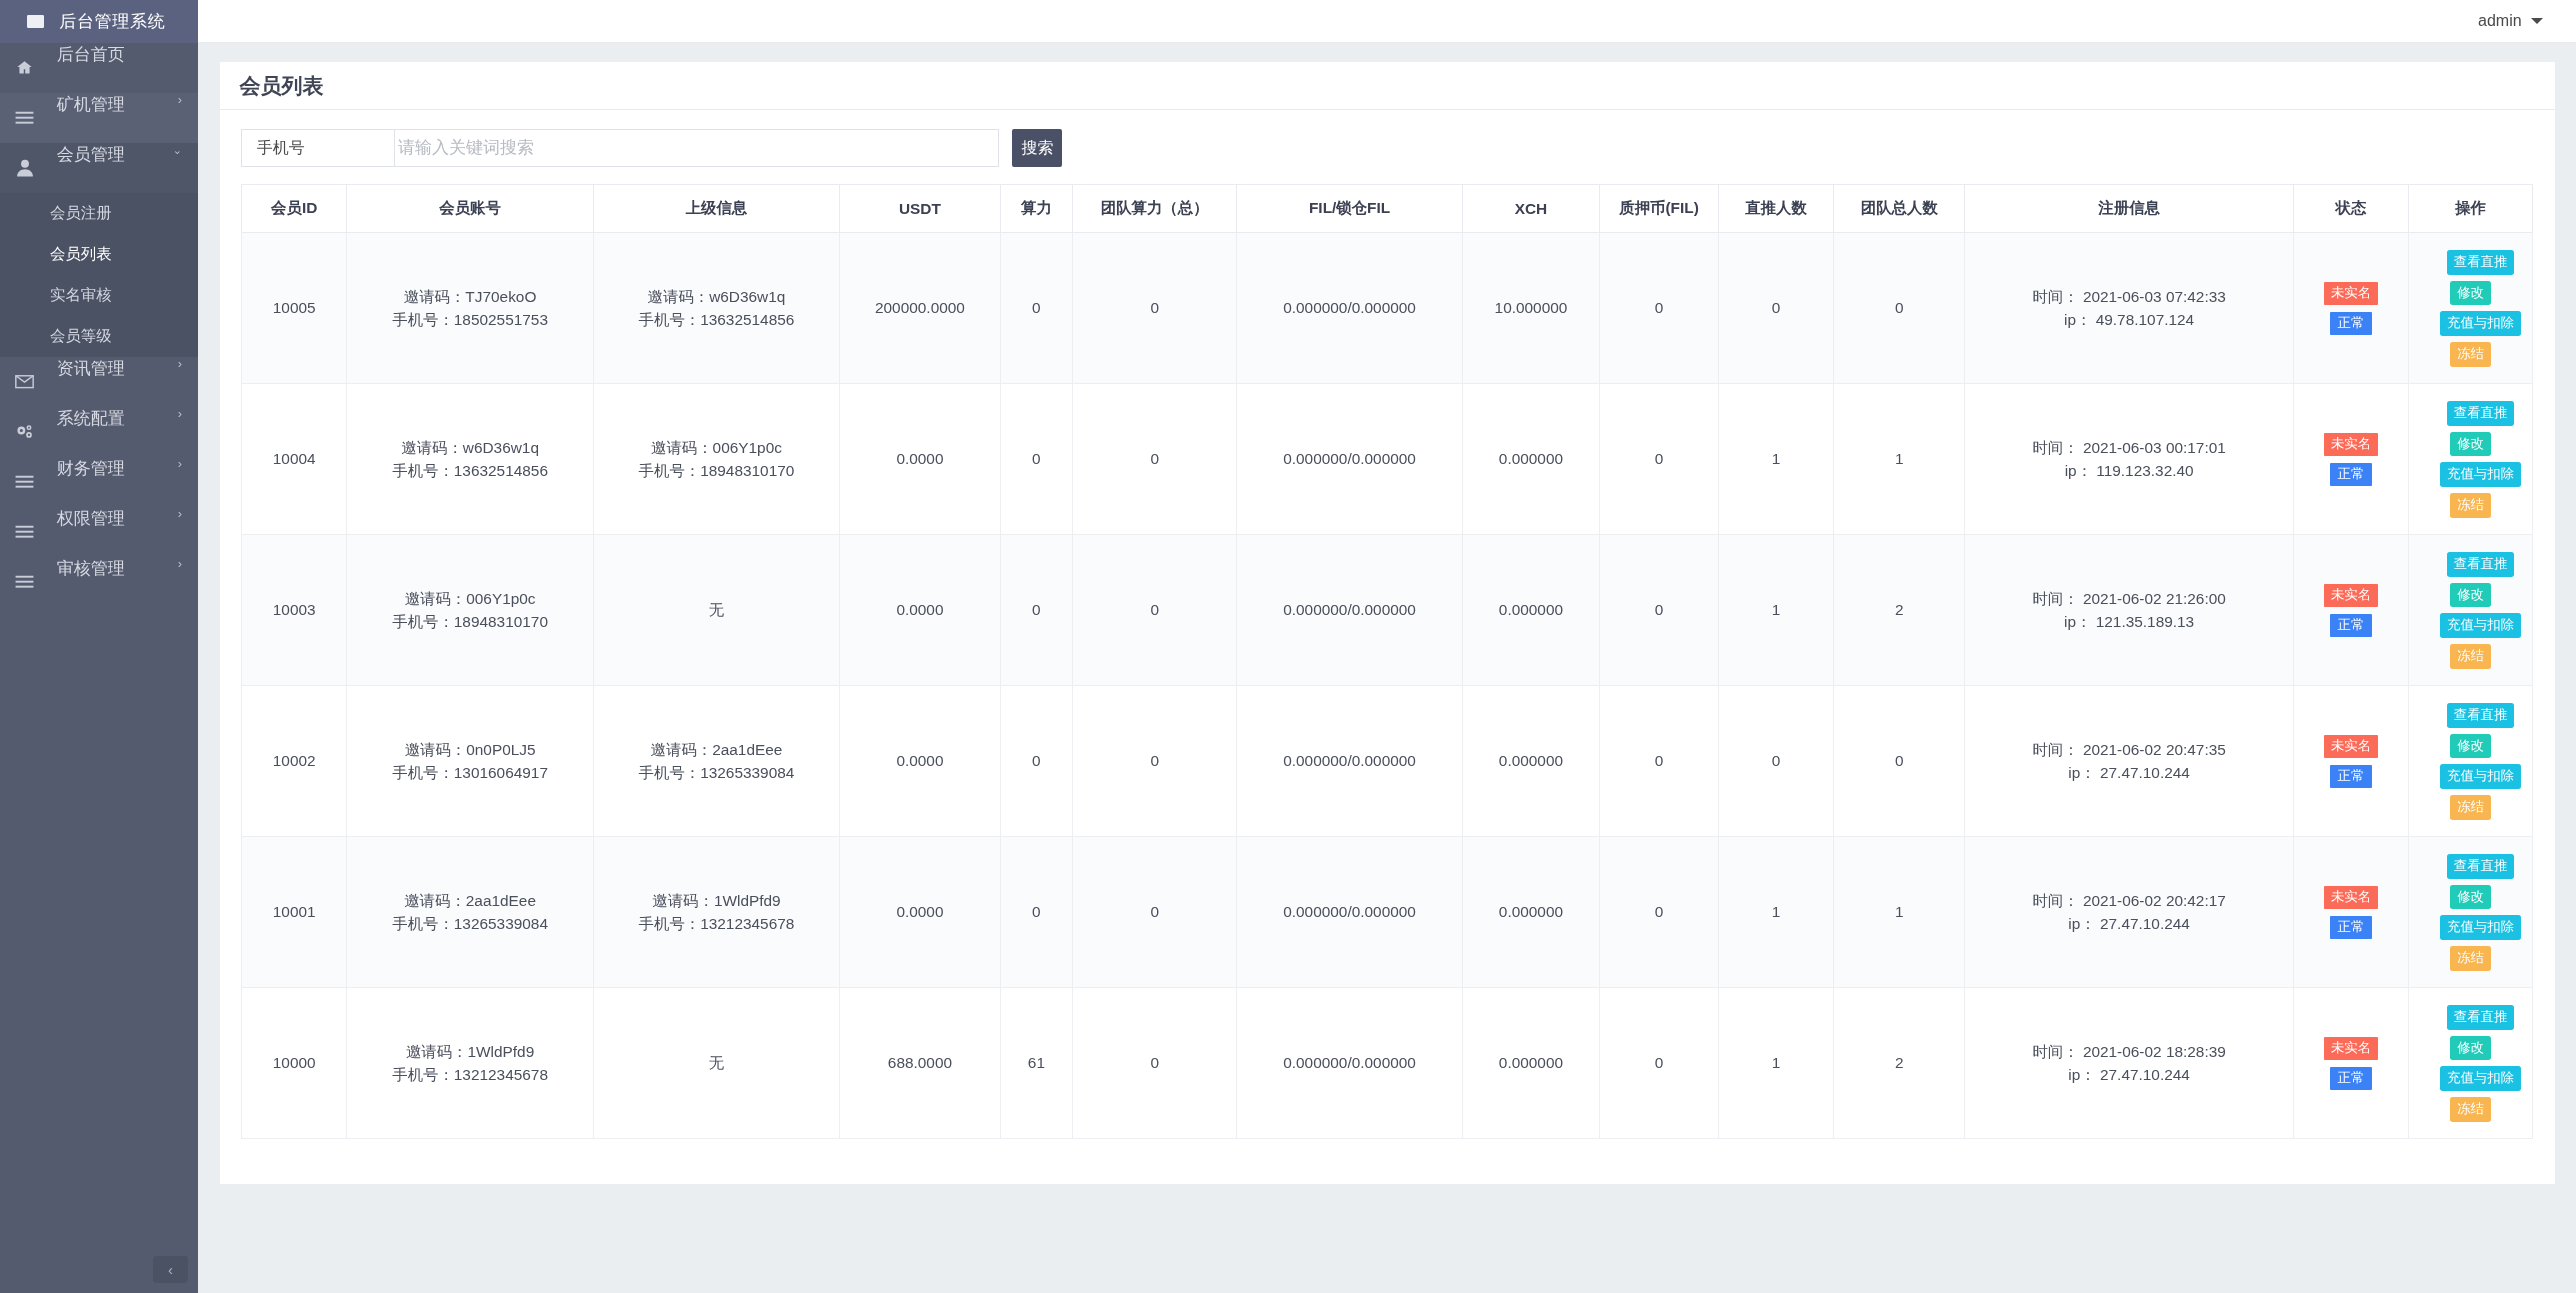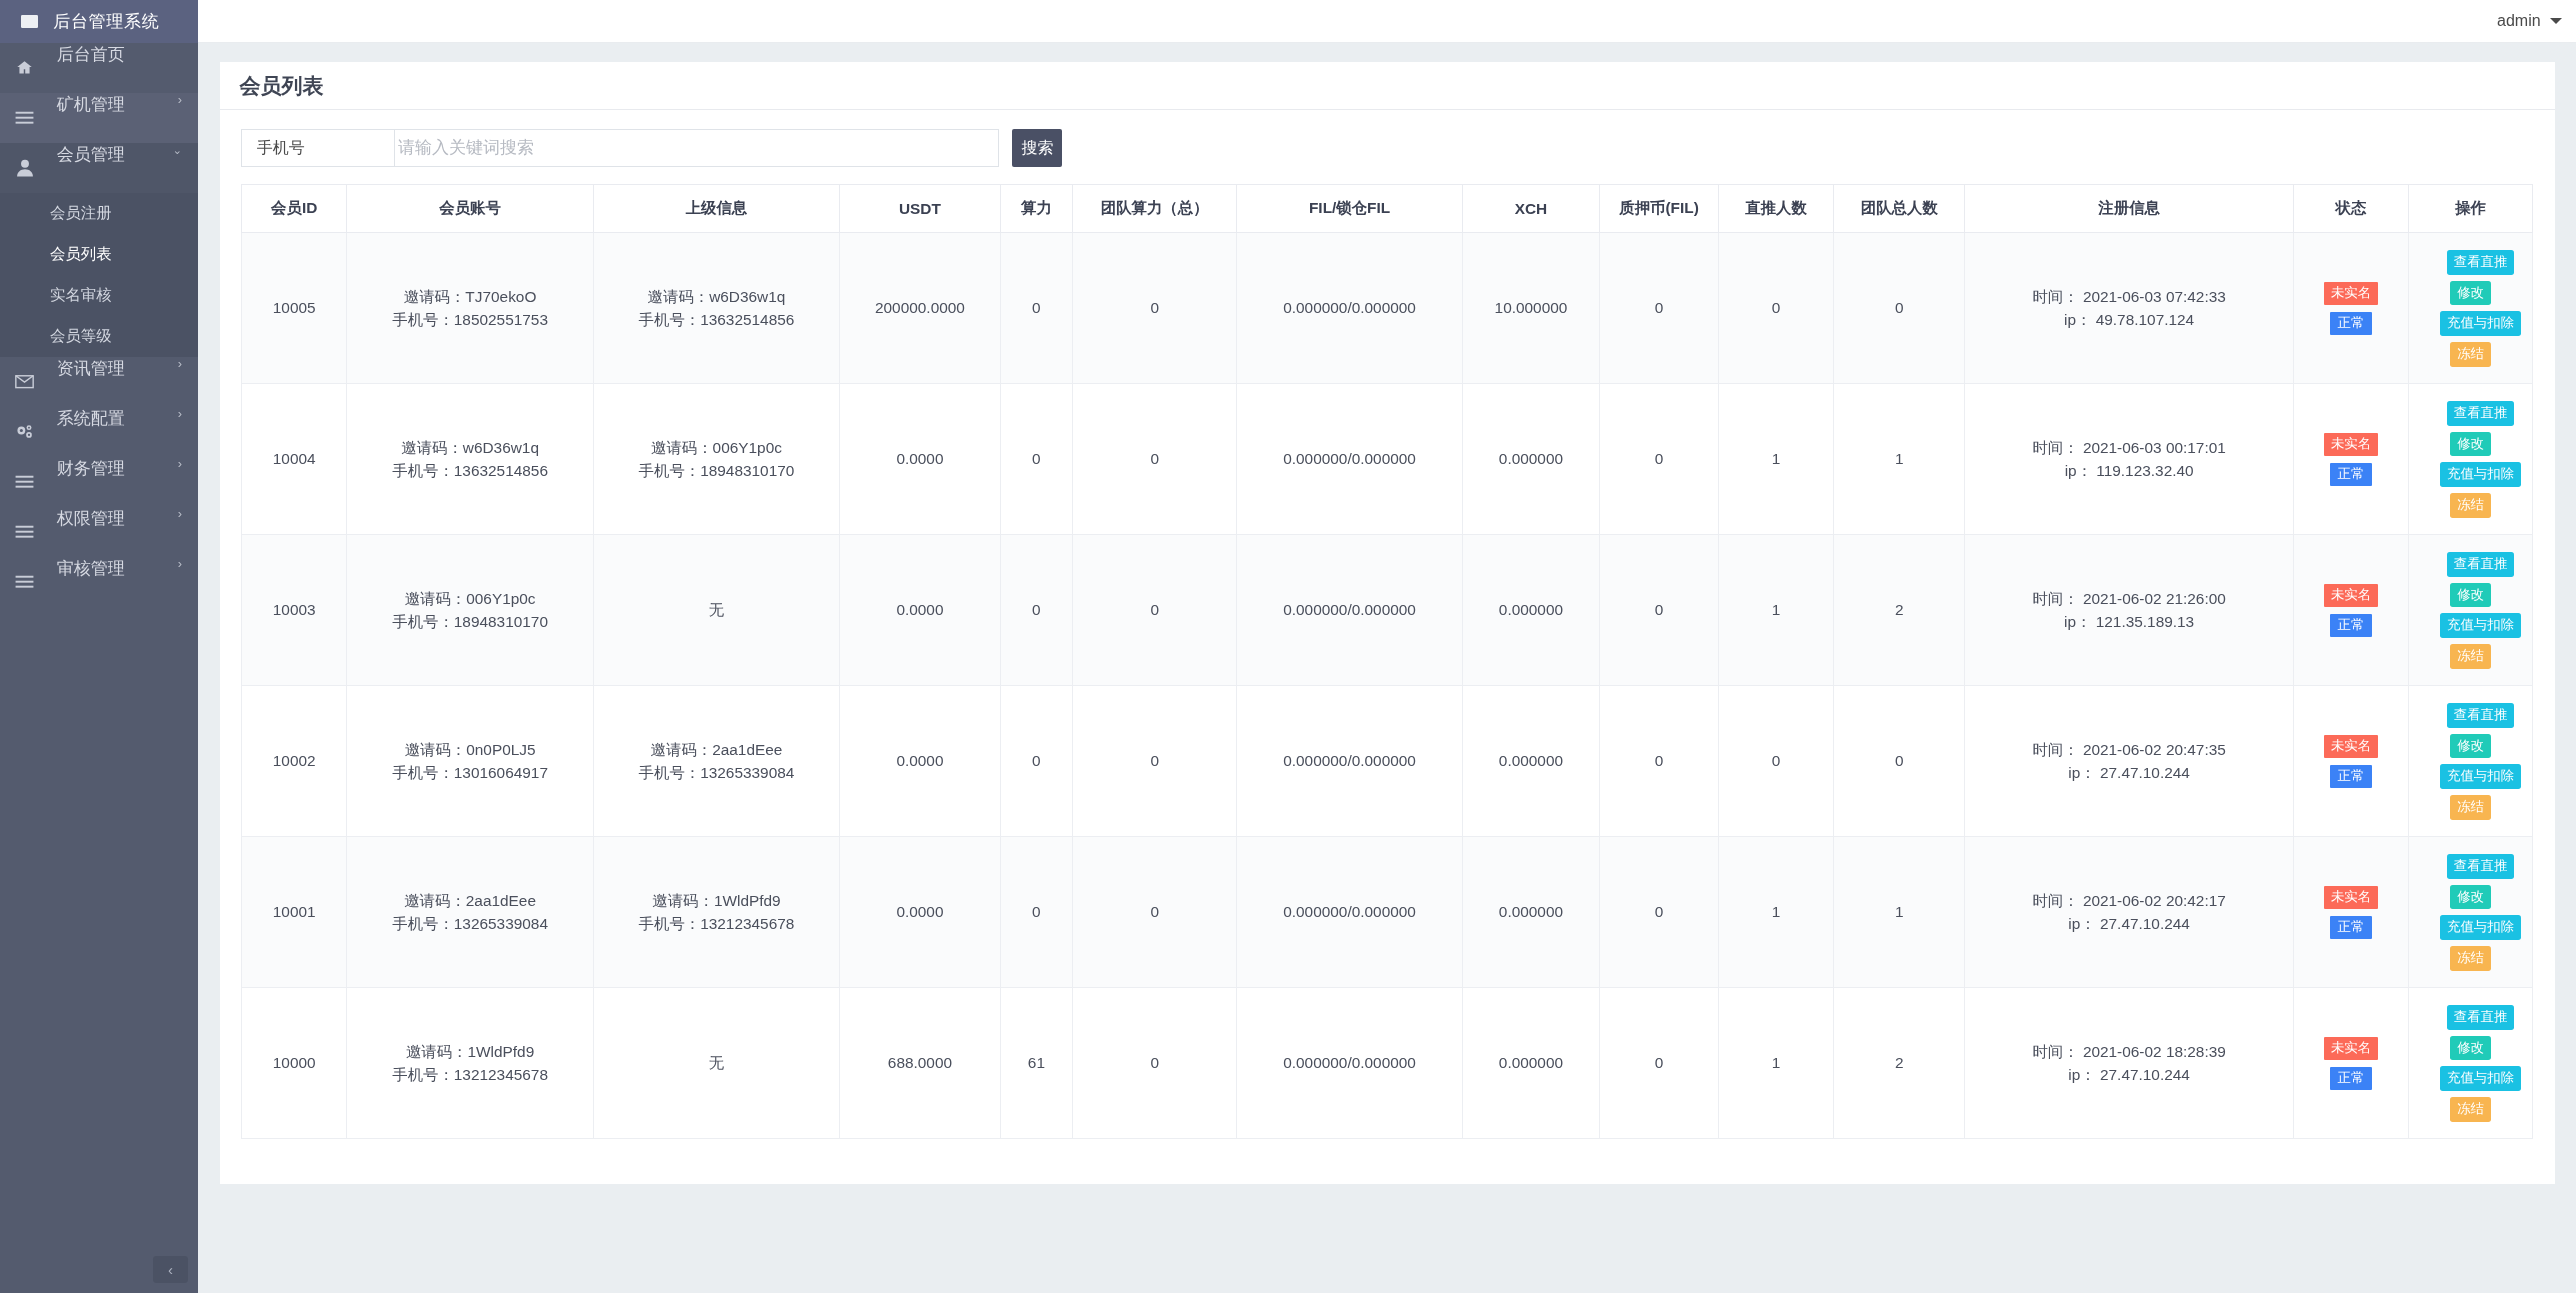--- a/index.html
+++ b/index.html
@@ -12,21 +12,21 @@
   }
   .app { display:flex; width:2576px; height:1293px; }
 
   
   .sidebar {
     width:198px; min-width:198px; height:1293px;
     background:#545b6e; position:relative;
   }
   .logo-bar {
     height:43px; background:#5b6280;
-    display:flex; align-items:center; padding-left:21px; gap:14.8px;
+    display:flex; align-items:center; padding-left:27px; gap:14.8px;
   }
   .logo-glyph {
     width:17.4px; height:13.4px; background:#eef0f4; border-radius:1.3px; display:block;
   }
   .logo-text { color:#ffffff; font-size:17px; letter-spacing:0.7px; }
 
   .nav { width:100%; }
   .nav-item {
     height:50px; display:flex; 
     padding-left:14.8px; padding-right:16px; gap:22px;
@@ -53,21 +53,21 @@
     position:absolute; left:153px; top:1256px;
     width:35px; height:27px; background:#4b5264; border-radius:3.4px;
     display:flex; align-items:center; justify-content:center;
     color:#aeb4c2; font-size:14.8px; cursor:pointer;
   }
 
   
   .main { flex:1; height:1293px; display:flex; flex-direction:column; min-width:0; }
   .topbar {
     height:43px; background:#ffffff; border-bottom:0.7px solid #e9ecef;
-    display:flex; align-items:center; justify-content:flex-end; padding-right:14px;
+    display:flex; align-items:center; justify-content:flex-end; padding-right:33px;
   }
   .admin-box { display:flex; align-items:center; gap:9.4px; cursor:pointer; }
   .admin-name { font-size:16px; color:#4a4a4a; }
   .caret { width:0;height:0;border-left:6px solid transparent;border-right:6px solid transparent;border-top:6.7px solid #4a4a4a; }
 
   .content { flex:1; padding:19px 21.5px 0 21.5px; overflow:hidden; }
   .panel { background:#ffffff; width:100%; min-height:1122px; }
 
   .panel-head {
     height:48px; display:flex; align-items:center;

